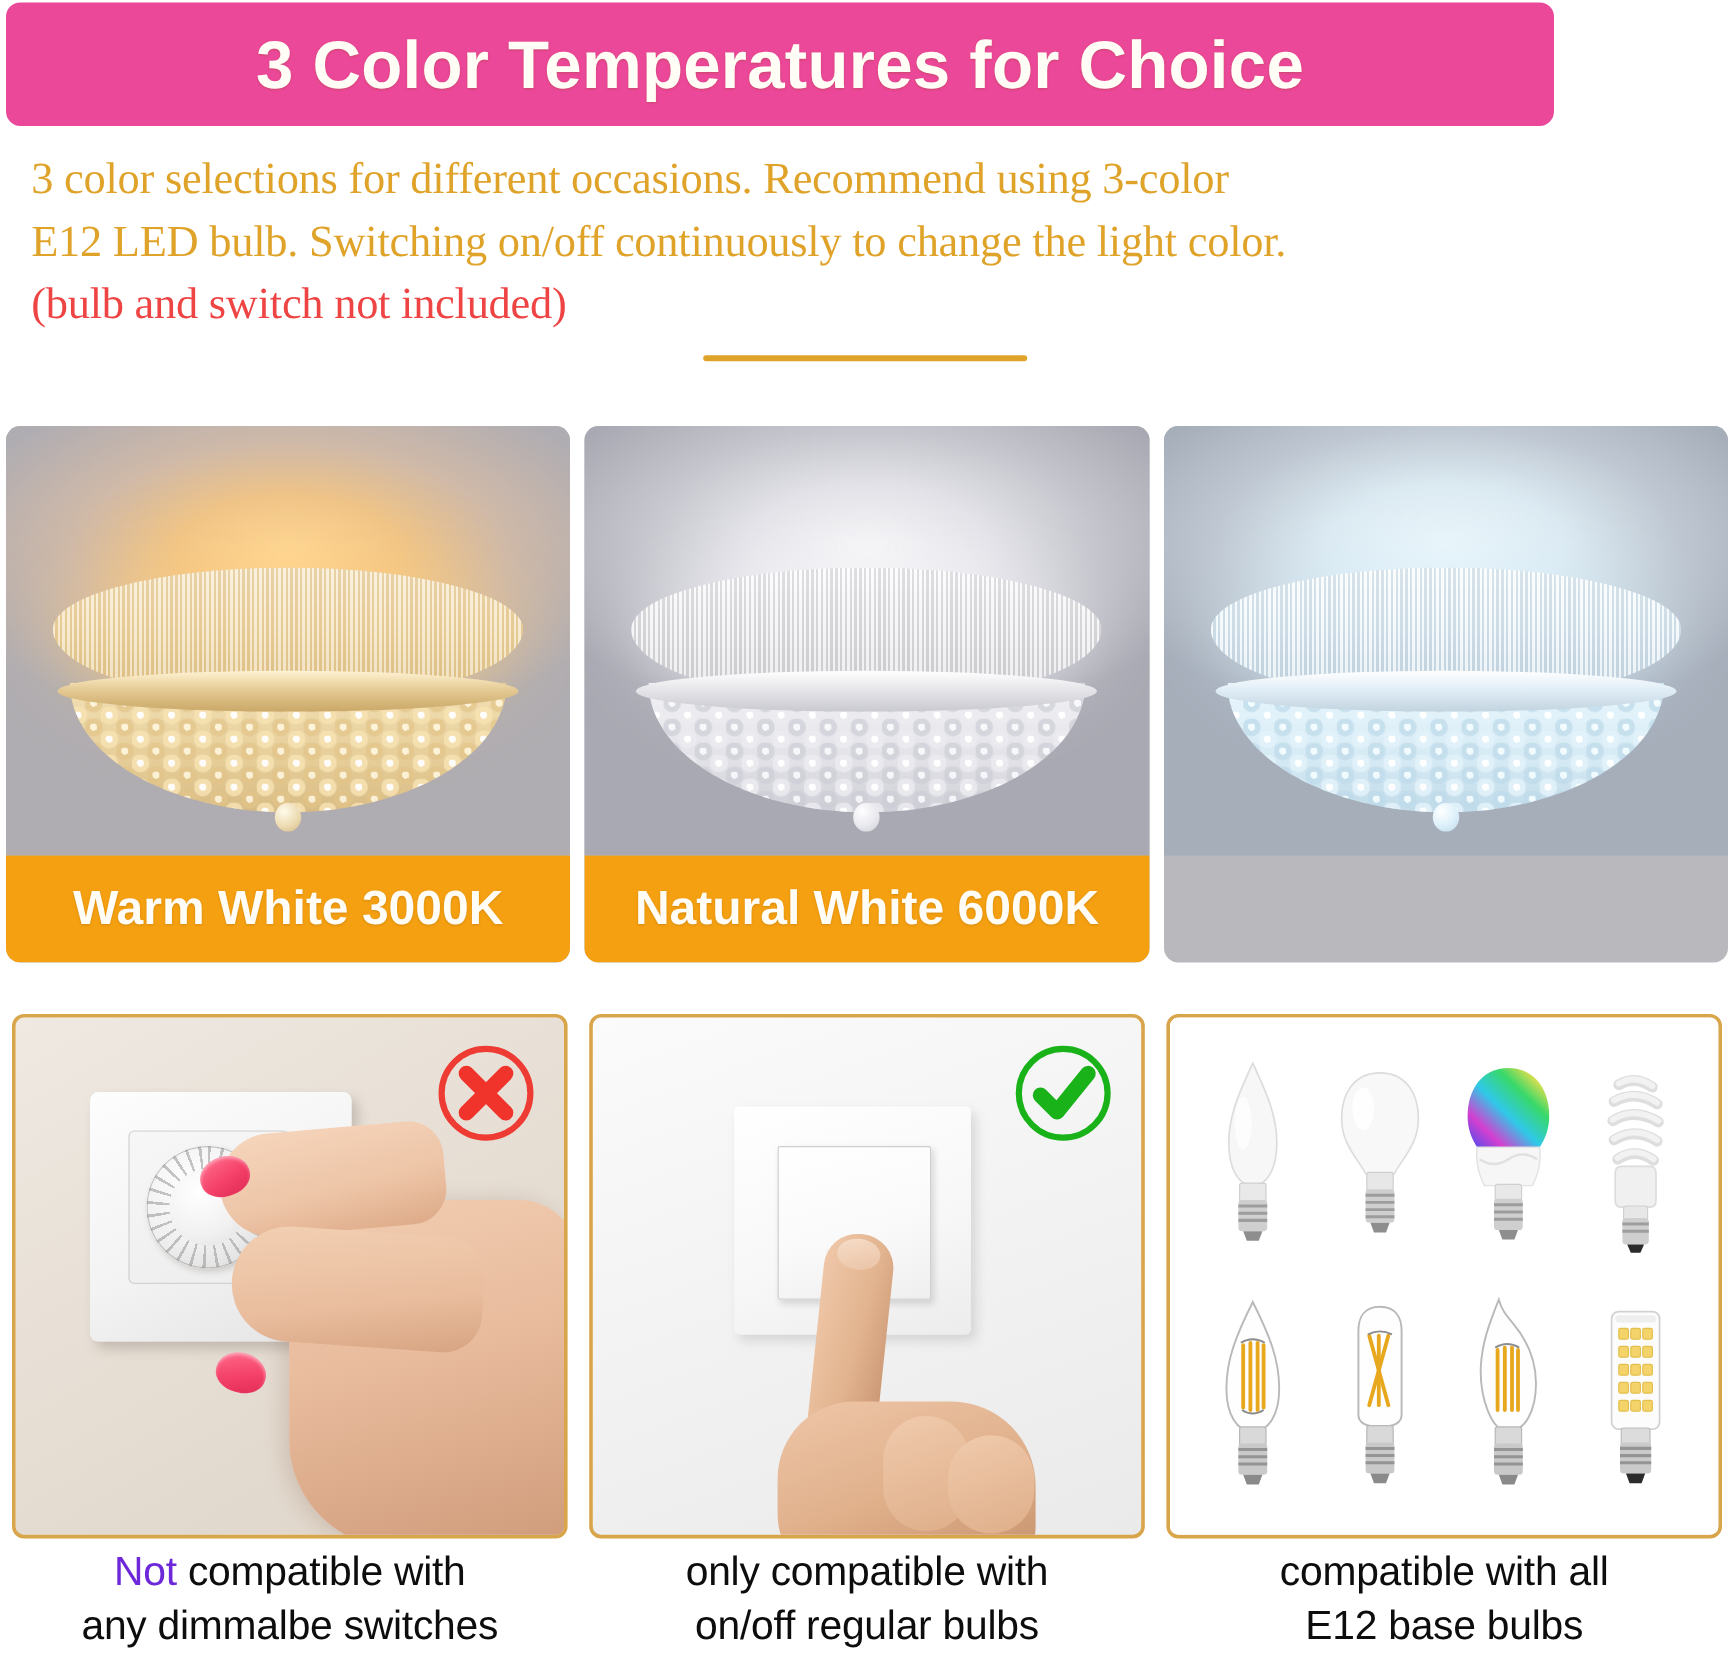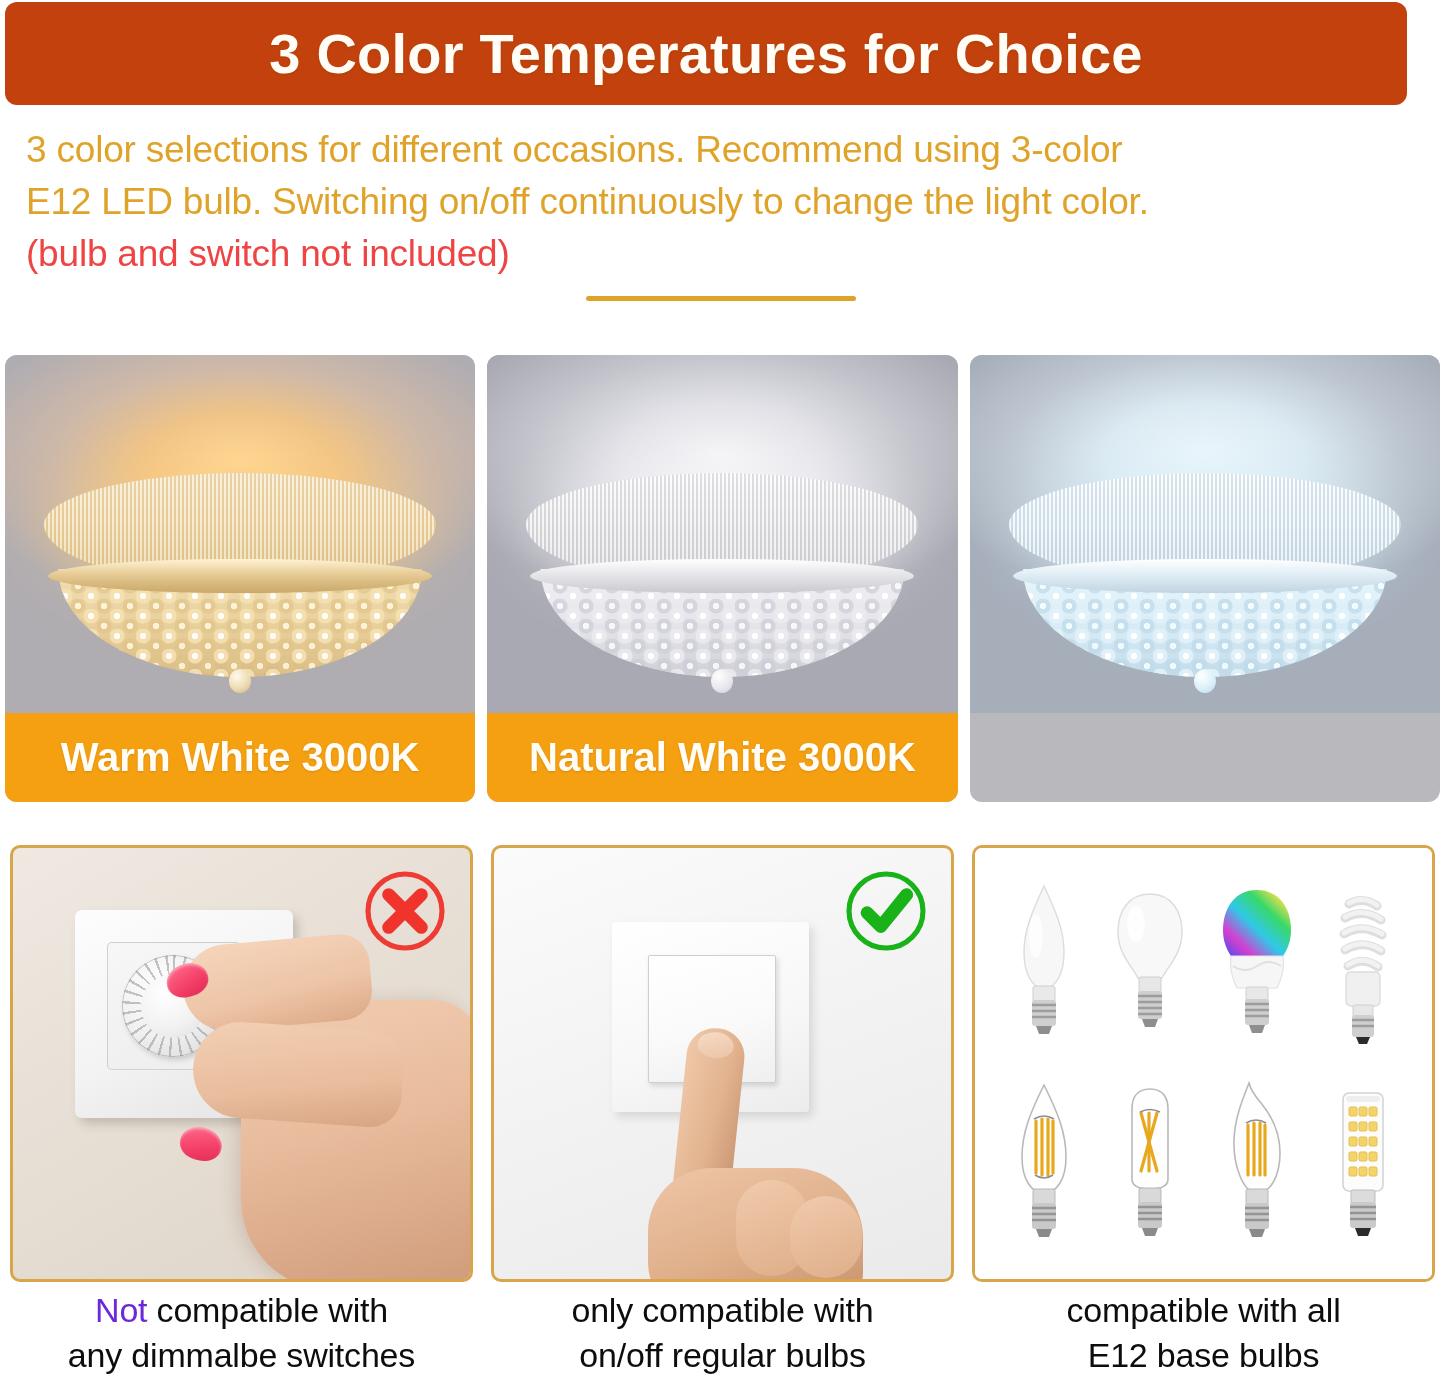--- a/index.html
+++ b/index.html
@@ -15,23 +15,23 @@
     overflow: hidden;
     font-family: "Liberation Sans", sans-serif;
     -webkit-font-smoothing: antialiased;
   }
 
   
   .header-banner {
     position: absolute;
     left: 5px;
     top: 2px;
-    width: 1402px;
+    width: 1290px;
     height: 103px;
-    background: #c2410c;
+    background: #ec4899;
     border-radius: 12px;
     display: flex;
     align-items: center;
     justify-content: center;
     box-sizing: border-box;
   }
   .header-title {
     font-size: 56px;
     font-weight: bold;
     color: #FFFDF6;
@@ -39,20 +39,21 @@
     text-shadow: 0 1px 2px rgba(120,70,0,0.30);
     white-space: nowrap;
   }
 
   
   .intro {
     position: absolute;
     left: 26px;
     top: 124px;
     width: 1400px;
+    font-family: Liberation Serif, serif;
   }
   .intro-line {
     font-size: 37px;
     line-height: 52px;
     color: #E0A32A;
     white-space: nowrap;
     letter-spacing: -0.2px;
   }
   .intro-line.dark {
     color: #ef4444;
@@ -492,21 +493,21 @@
       <div class="fixture">
         <div class="fixture-drum drum-natural"></div>
         <div class="fixture-bowl">
           <div class="bead-field beads-natural"></div>
         </div>
         <div class="fixture-band band-natural"></div>
         <div class="fixture-finial finial-natural"></div>
       </div>
     </div>
     <div class="temp-label">
-      <span class="temp-label-text">Natural White 3000K</span>
+      <span class="temp-label-text">Natural White 6000K</span>
     </div>
   </div>
 
   <div class="temp-card">
     <div class="lamp-scene scene-cool">
       <div class="lamp-glow glow-cool"></div>
       <div class="fixture">
         <div class="fixture-drum drum-cool"></div>
         <div class="fixture-bowl">
           <div class="bead-field beads-cool"></div>

